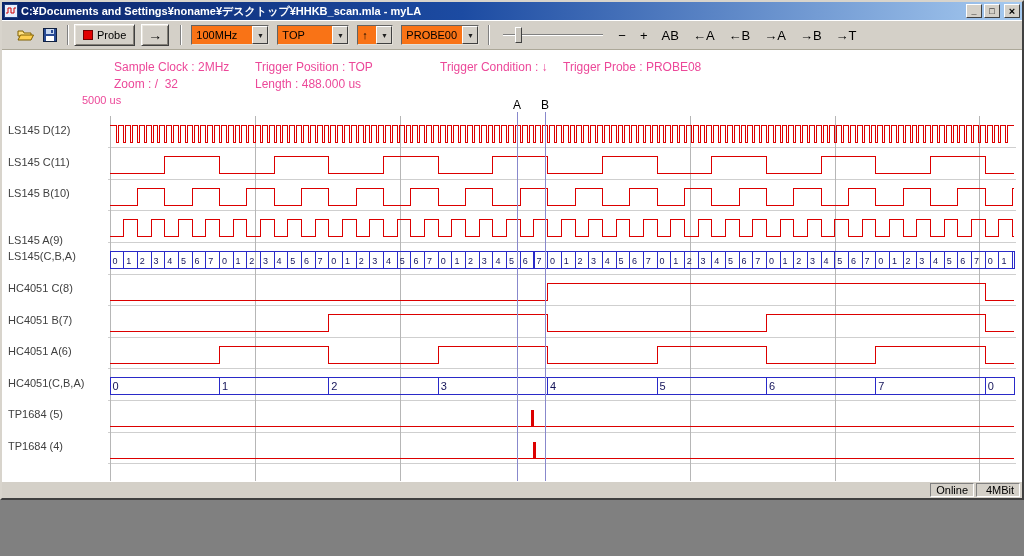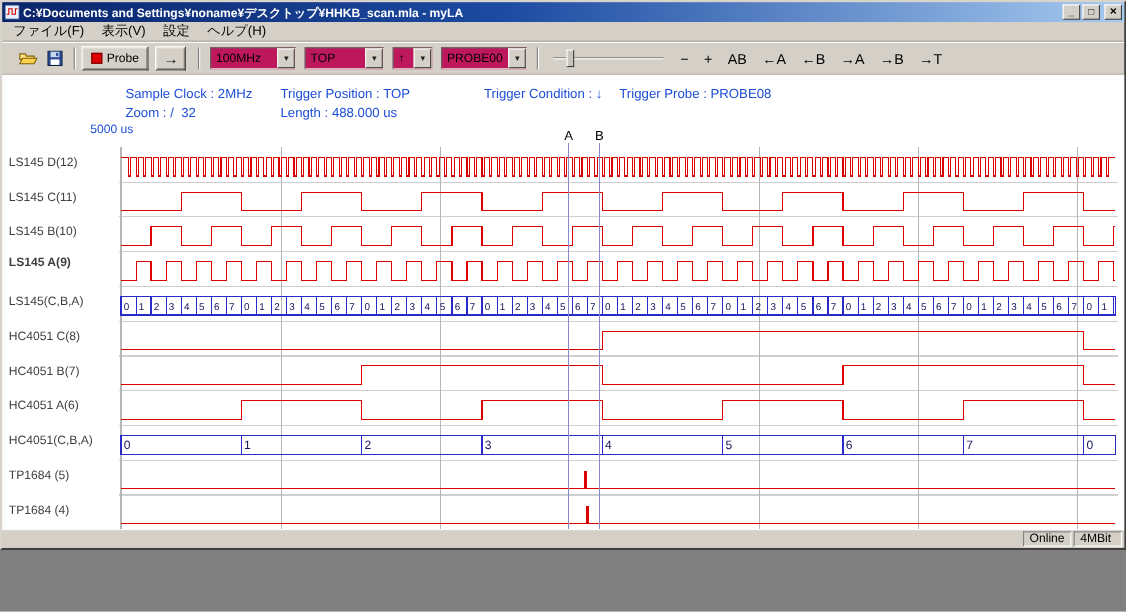--- a/index.html
+++ b/index.html
@@ -26,80 +26,74 @@
              border-top:1px solid #ffffff; border-bottom:1px solid #aca899; }
   .tb-icon { width:24px; height:22px; background:none; border:1px solid transparent; display:flex;
              align-items:center; justify-content:center; padding:0; }
   .tb-sep { width:2px; height:20px; border-left:1px solid #808080; border-right:1px solid #fff; margin:0 5px; }
   .tb-raised { height:22px; background:#d4d0c8; border:1px solid; border-color:#fff #404040 #404040 #fff;
                box-shadow:inset 1px 1px 0 #e8e4dc, inset -1px -1px 0 #848078;
                display:flex; align-items:center; gap:4px; padding:0 8px; font-size:11px;
                font-family:"Liberation Sans",sans-serif; margin-right:6px; }
   .stop-square { width:10px; height:10px; background:#e00000; border:1px solid #700000; display:inline-block; }
   .tb-arrowbtn { font-size:14px; font-weight:bold; padding:0 6px; }
-  .combo { height:20px; background:#be185d; border:1px solid; border-color:#636363 #e4e0d8 #e4e0d8 #636363;
+  .combo { height:20px; background:#f97316; border:1px solid; border-color:#636363 #e4e0d8 #e4e0d8 #636363;
            display:flex; align-items:stretch; margin:16px 4px; }
   .combo-text { flex:1; font-size:11px; padding:3px 0 0 4px; white-space:nowrap; overflow:hidden; }
   .combo-btn { width:16px; background:#d4d0c8; border:1px solid; border-color:#fff #404040 #404040 #fff;
                font-size:7px; display:flex; align-items:center; justify-content:center; color:#202020; }
   .slider { position:relative; width:100px; height:22px; margin:0 8px; }
   .slider-track { position:absolute; left:0; right:0; top:10px; height:0; border-top:1px solid #808080; border-bottom:1px solid #fff; }
   .slider-thumb { position:absolute; left:12px; top:3px; width:7px; height:16px; background:#c8c4bc;
                   border:1px solid; border-color:#fff #404040 #404040 #fff; }
   .tb-text { background:none; border:1px solid transparent; font-size:13px; padding:1px 6px;
              font-family:"Liberation Sans",sans-serif; white-space:nowrap; }
 
   
   .content { flex:1 1 auto; background:#fff; position:relative; overflow:hidden; }
-  .info-text { position:absolute; font-size:12px; color:#1d4ed8; white-space:pre; }
+  .info-text { position:absolute; font-size:12px; color:#ec4899; white-space:pre; }
   #wave-svg { position:absolute; left:0; top:0; }
   #wave-svg text { font-family:"Liberation Sans", sans-serif; }
   .ch-label { position:absolute; left:6px; font-size:11px; color:#404040; white-space:nowrap; }
 
   
   .hscroll { position:absolute; left:110px; top:451px; width:740px; height:14px; display:flex; }
   .sb-btn { width:14px; height:14px; background:#d4d0c8; border:1px solid; border-color:#fff #404040 #404040 #fff;
             display:flex; align-items:center; justify-content:center; flex:0 0 14px; }
   .sb-track { flex:1; position:relative; background:#f0ede3; border-top:1px solid #c0bcb4; border-bottom:1px solid #c0bcb4; }
   .sb-thumb { position:absolute; left:474px; top:0; width:236px; height:12px; background:#d4d0c8;
               border:1px solid; border-color:#fff #404040 #404040 #fff; }
   .tri-left  { width:0; height:0; border:4px solid transparent; border-right:5px solid #000; margin-left:-4px; }
   .tri-right { width:0; height:0; border:4px solid transparent; border-left:5px solid #000; margin-right:-4px; }
 
   
   .statusbar { height:17px; flex:0 0 17px; display:flex; gap:2px; padding:1px 2px; border-top:1px solid #fff; background:#d4d0c8; }
   .sb-panel { border:1px solid; border-color:#808080 #fff #fff #808080; font-size:11px; display:flex;
               align-items:center; padding:0 5px; }
   .sb-panel.main { flex:1;margin-top:36px; }
-  .sb-panel.small { flex:0 0 44px; justify-content:flex-start; }
+  .sb-panel.small { flex:0 0 44px; justify-content:flex-end; }
 </style>
 </head>
 <body>
 
 <div id="window">
 
   <div class="titlebar">
     <svg width="14" height="14">
       <rect x="0.5" y="0.5" width="13" height="13" fill="#e8f0ff" stroke="#204080"></rect>
       <polyline points="2,9 4,9 4,4 7,4 7,9 10,9 10,4 12,4" fill="none" stroke="#d00000"></polyline>
     </svg>
     <span class="title">C:¥Documents and Settings¥noname¥デスクトップ¥HHKB_scan.mla - myLA</span>
     <span class="winbtns">
       <button class="winbtn">_</button>
       <button class="winbtn">□</button>
       <button class="winbtn close">×</button>
     </span>
   </div>
 
-  <div class="menubar">
-    <span class="menu-item">ファイル(F)</span>
-    <span class="menu-item">表示(V)</span>
-    <span class="menu-item">設定</span>
-    <span class="menu-item">ヘルプ(H)</span>
-  </div>
 
   <div class="toolbar">
     <button class="tb-icon">
       <svg width="18" height="14">
         <path d="M1 3 h5 l1 2 h7 v3 h-13 z" fill="#ffe080" stroke="#806000"></path>
         <path d="M1 12 l2.5-5 h13 l-2.5 5 z" fill="#ffd050" stroke="#806000"></path>
       </svg>
     </button>
     <button class="tb-icon">
       <svg width="14" height="14">
@@ -342,21 +336,21 @@
         <line x1="517" y1="130" x2="517" y2="518" stroke="#8888cc"></line>
         <text x="517" y="127" text-anchor="middle" font-size="12" fill="#000">A</text>
         <line x1="545" y1="130" x2="545" y2="518" stroke="#8888cc"></line>
         <text x="545" y="127" text-anchor="middle" font-size="12" fill="#000">B</text>
       </svg>
 
     <div id="channel-labels">
         <div class="ch-label" style="top: 74px;">LS145 D(12)</div>
         <div class="ch-label" style="top: 105.6px;">LS145 C(11)</div>
         <div class="ch-label" style="top: 137.2px;">LS145 B(10)</div>
-        <div class="ch-label" style="top: 165px; font-weight: bold;">LS145 A(9)</div>
+        <div class="ch-label" style="top: 184px;">LS145 A(9)</div>
         <div class="ch-label" style="top: 200.4px;">LS145(C,B,A)</div>
         <div class="ch-label" style="top: 232px;">HC4051 C(8)</div>
         <div class="ch-label" style="top: 263.6px;">HC4051 B(7)</div>
         <div class="ch-label" style="top: 295.2px;">HC4051 A(6)</div>
         <div class="ch-label" style="top: 326.8px;">HC4051(C,B,A)</div>
         <div class="ch-label" style="top: 358.4px;">TP1684 (5)</div>
         <div class="ch-label" style="top: 390px;">TP1684 (4)</div>
       </div>
 
     <div class="hscroll">

